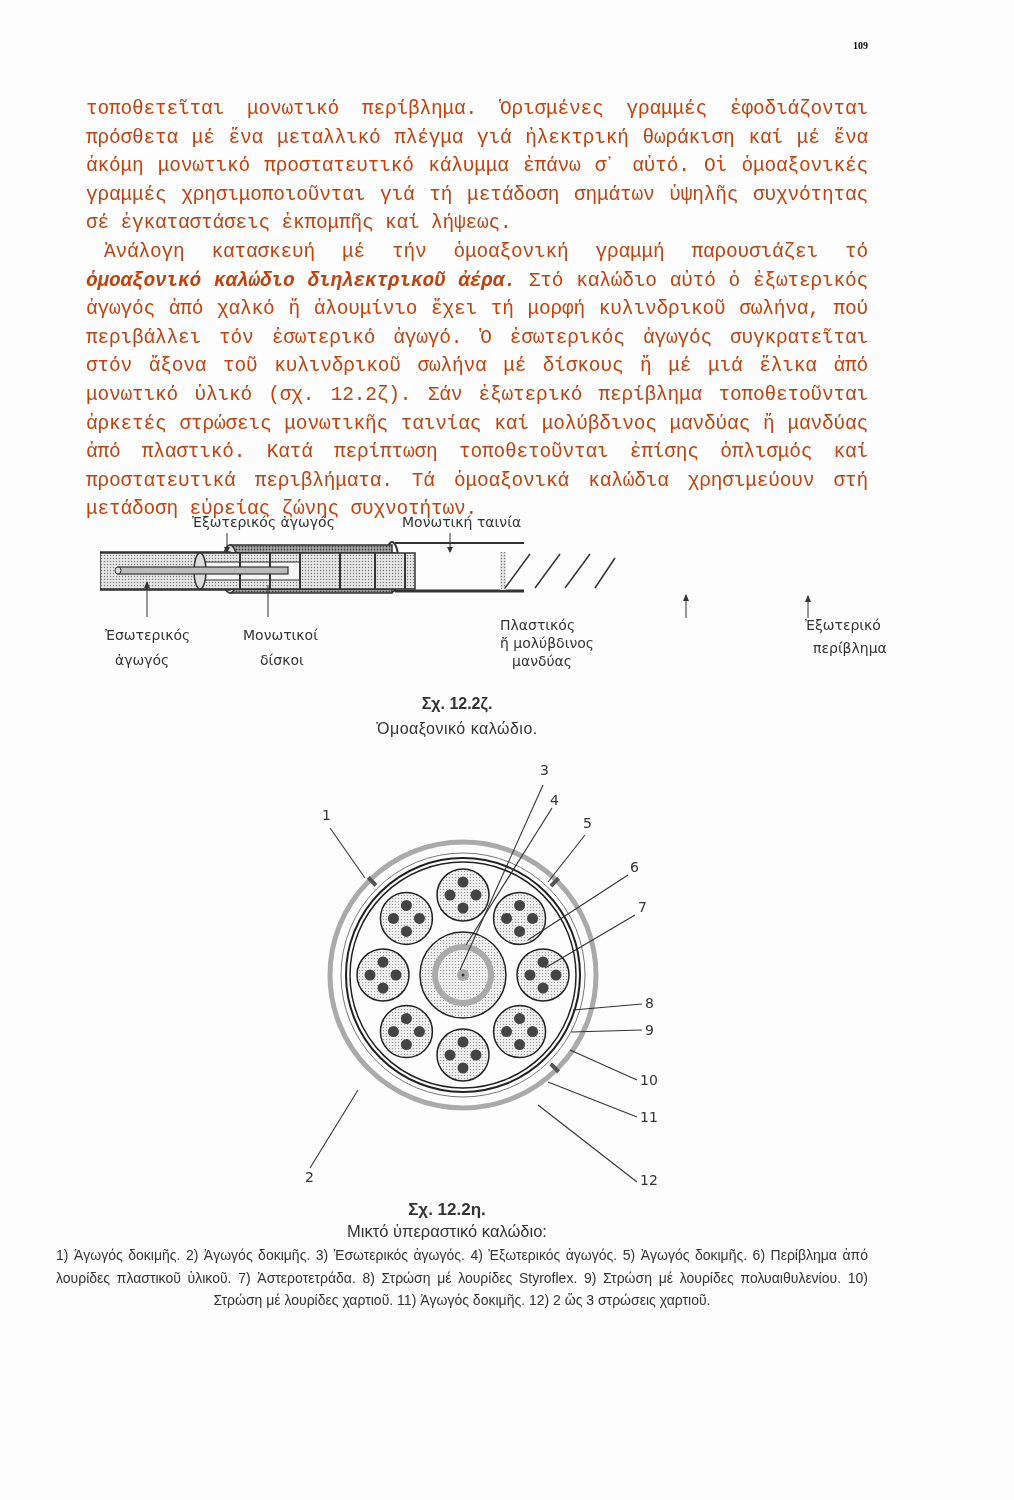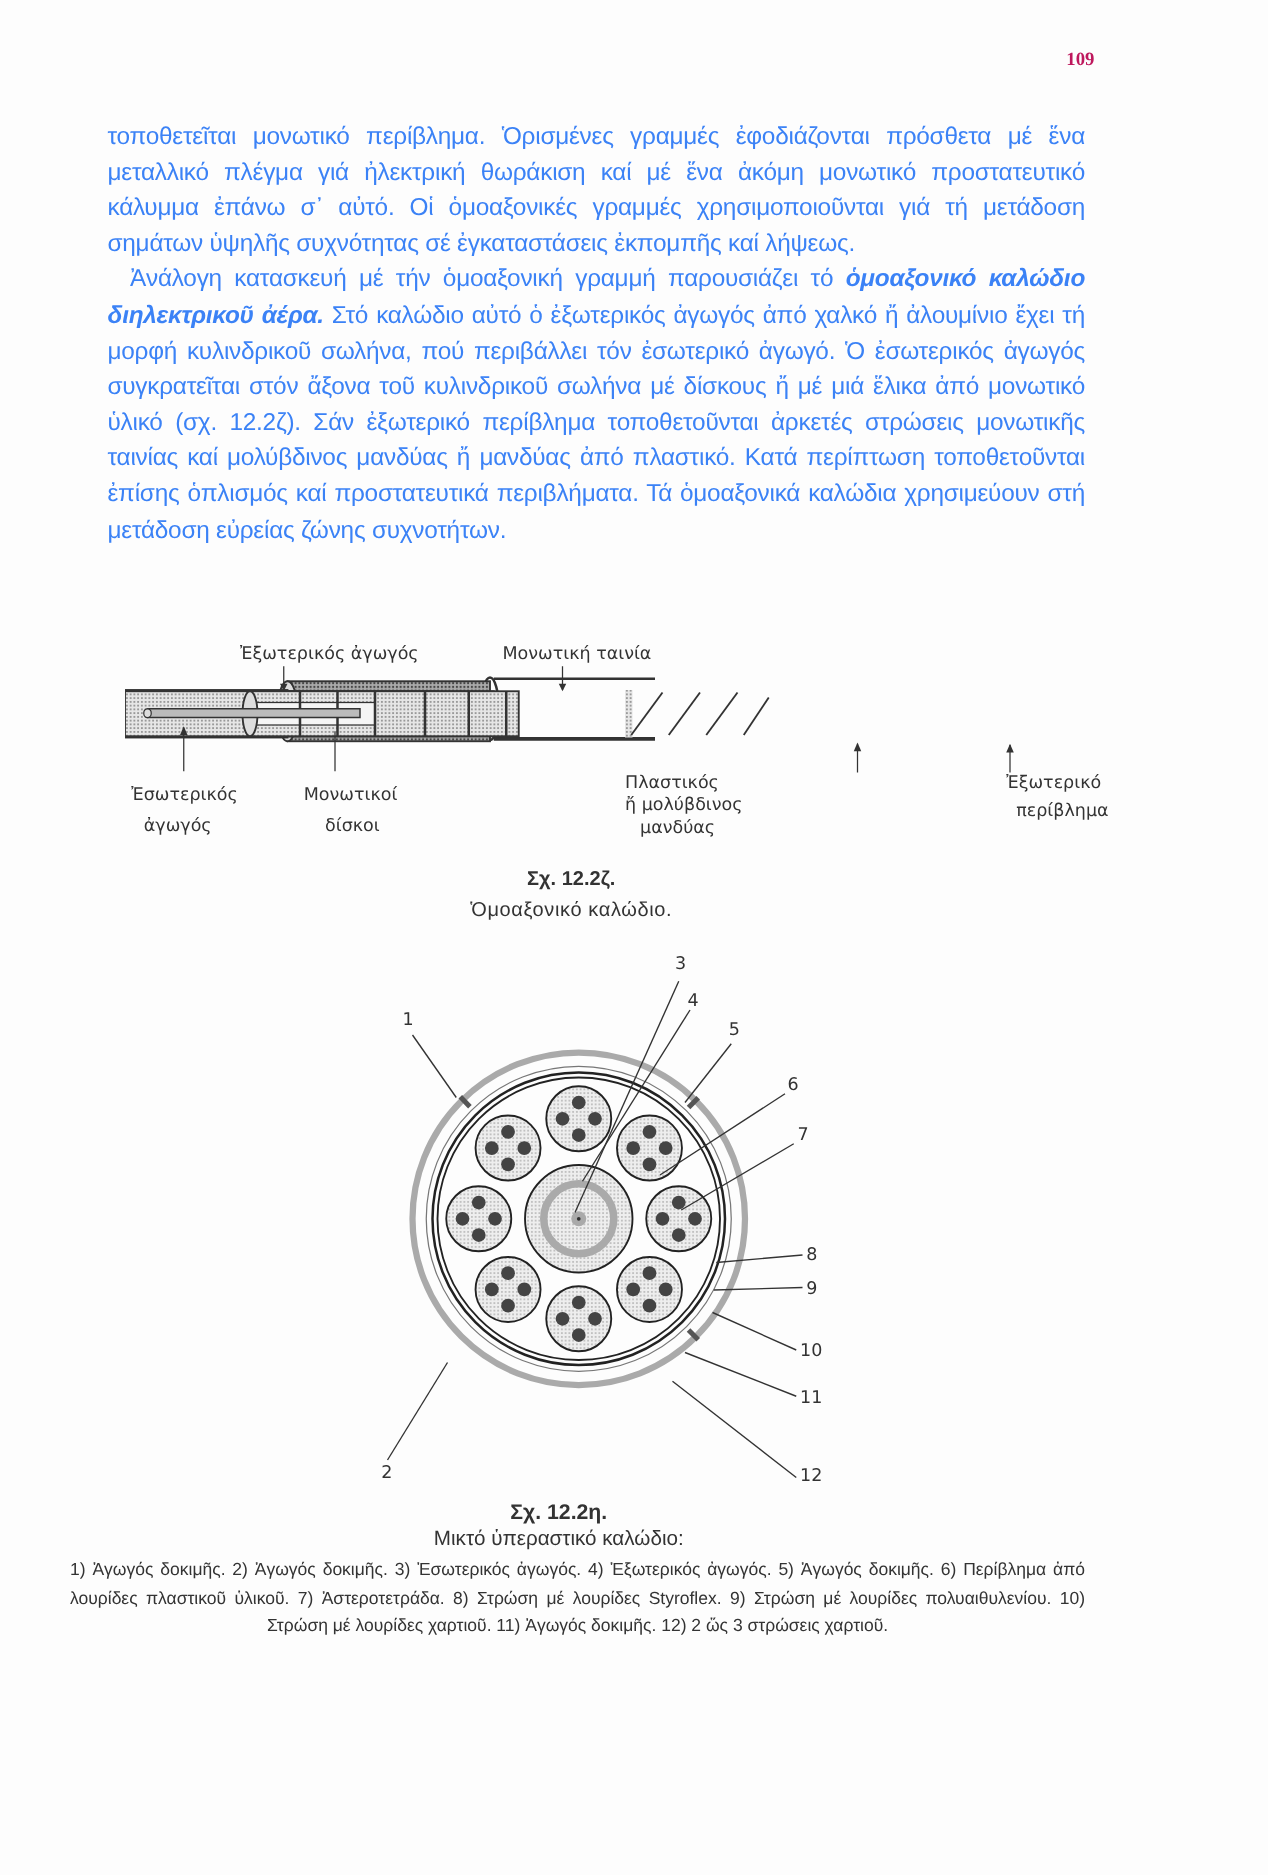--- a/index.html
+++ b/index.html
@@ -1,18 +1,18 @@
 <!DOCTYPE html>
 <html><head>
 <meta charset="utf-8">
 <style>
   html, body { margin:0; padding:0; background:#fdfdfd; }
   body { width:1014px; height:1500px; position:relative; overflow:hidden; font-family:"Liberation Sans", sans-serif; color:#2a2a2a; }
-  .pagenum { position:absolute; left:853px; top:40px; font-family:"Liberation Serif", serif; font-weight:bold; font-size:15px; color:#be185d; }
-  .body-text { position:absolute; left:86px; top:95px; width:782px; font-size:19.5px; line-height:28.6px; text-align:justify; letter-spacing:-0.2px; color:#3b82f6; font-family:Liberation Sans, sans-serif; }
+  .pagenum { position:absolute; left:853px; top:40px; font-family:"Liberation Serif", serif; font-weight:bold; font-size:10px; color:#000000; }
+  .body-text { position:absolute; left:86px; top:95px; width:782px; font-size:19.5px; line-height:28.6px; text-align:justify; letter-spacing:-0.2px; color:#c2410c; font-family:Liberation Mono, monospace; }
   .body-text p { margin:0; }
   .body-text p.indent { text-indent:18px; }
   .body-text b { font-style:italic; font-weight:bold; }
   .fig1 { position:absolute; left:100px; top:500px; width:820px; height:190px; }
   .caption { position:absolute; left:0; width:1014px; text-align:center; color:#333; }
   .cap1-num { top:695px; font-size:16px; font-weight:bold; left:-50px; }
   .cap1-txt { top:720px; font-size:16px; left:-50px; letter-spacing:0.5px; }
   .fig2 { position:absolute; left:280px; top:750px; width:420px; height:450px; }
   .cap2-num { top:1200px; font-size:17px; font-weight:bold; left:-60px; }
   .cap2-txt { top:1222px; font-size:16.5px; left:-60px; }

